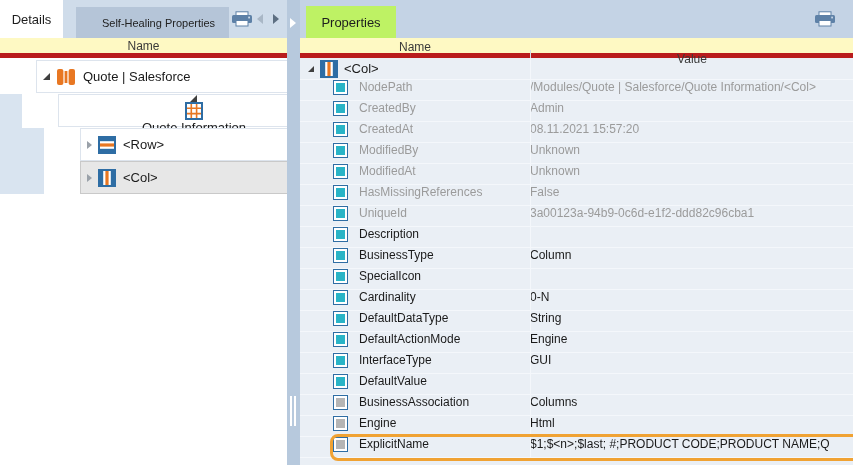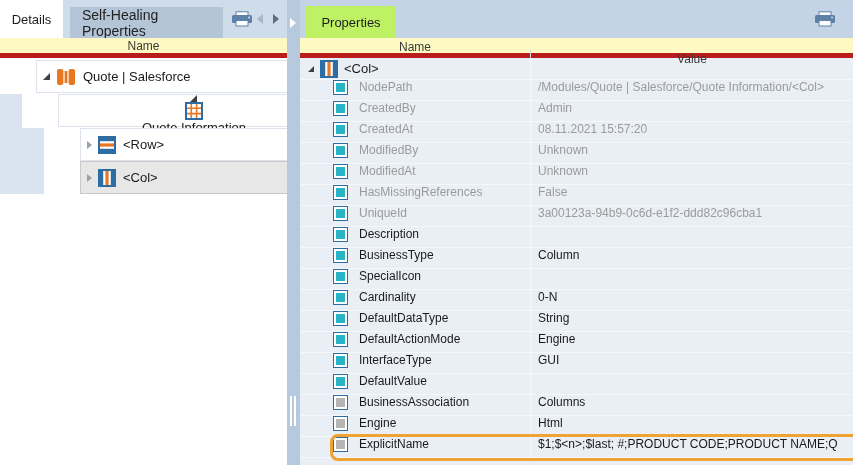--- a/index.html
+++ b/index.html
@@ -5,22 +5,22 @@
   * { box-sizing: border-box; margin: 0; padding: 0; }
   body { font-family: "Liberation Sans", sans-serif; }
   #app { position: relative; width: 853px; height: 465px; overflow: hidden;
          background: #cdd9e9; font-size: 12px; color: #1a1a1a; }
 
   
   .left-panel { position: absolute; left: 0; top: 0; width: 287px; height: 465px; }
   .lp-tabs { position: absolute; top: 0; left: 0; width: 287px; height: 38px; background: #cfdcea; }
   .tab-details { position: absolute; left: 0; top: 0; width: 63px; height: 38px; background: #fff;
                  display: flex; align-items: center; justify-content: center; font-size: 13px; color: #1e1e1e; }
-  .tab-shp { position: absolute; left: 70px; top: 7px; width: 153px; height: 31px; background: #b5c5d8;
-             display: flex; align-items: center; justify-content: center; font-size: 14px; color: #222; padding-left: 12px; }
+  .tab-shp { position: absolute; left: 76px; top: 7px; width: 153px; height: 31px; background: #b5c5d8;
+             display: flex; align-items: center; justify-content: center; font-size: 11px; color: #222; padding-left: 12px; }
   .print-btn { position: absolute; top: 11px; width: 22px; height: 16px; }
   .lp-print { left: 231px; }
   .arr-left { position: absolute; left: 257px; top: 14px; width: 0; height: 0;
               border-top: 5px solid transparent; border-bottom: 5px solid transparent; border-right: 6px solid #a9b7c6; }
   .arr-right { position: absolute; left: 273px; top: 14px; width: 0; height: 0;
                border-top: 5px solid transparent; border-bottom: 5px solid transparent; border-left: 6px solid #5d6f82; }
 
   .col-header { background: #fef9c3; border-bottom: 5px solid #b91c1c; color: #3a3a3a; }
   .lp-header { position: absolute; top: 38px; left: 0; width: 287px; height: 20px;
                display: flex; align-items: center; justify-content: center; }
@@ -67,21 +67,21 @@
   .rp-root .tri-open { margin-left: 8px; border-left-width: 6px; border-bottom-width: 6px; }
   .rp-root .node-icon { margin-left: 6px; display: flex; }
   .rp-root .node-label { margin-left: 6px; }
 
   .prow { display: flex; align-items: flex-start; height: 21px; border-bottom: 1px solid #f4f7fb; }
   .pico { margin-left: 33px; width: 15px; height: 15px; flex: none; border: 1px solid #2e6da4;
           background: #fff; position: relative; }
   .pico::after { content: ""; position: absolute; inset: 2px; background: #29b4c6; }
   .pico.gray::after { background: #b5b5b5; }
   .pname { margin-left: 11px; width: 171px; white-space: nowrap; overflow: hidden; }
-  .pval { margin-left: 8px; flex: 1; white-space: nowrap; overflow: hidden; padding-right: 2px; }
+  .pval { flex: 1; white-space: nowrap; overflow: hidden; padding-right: 2px; }
   .ro { color: #9b9b9b; }
 
   .highlight-box { position: absolute; left: 30px; top: 376px; width: 532px; height: 27px;
                    border: 3px solid #f0a233; border-radius: 8px; z-index: 3; pointer-events: none; }
 </style>
 </head>
 <body>
 
 <div id="app">
 

